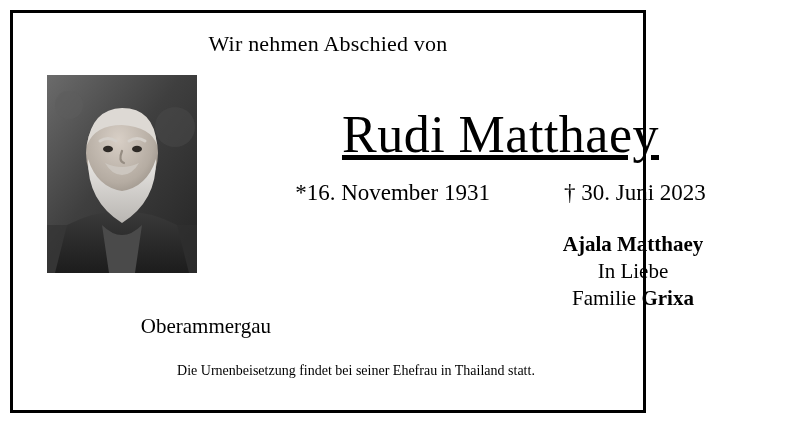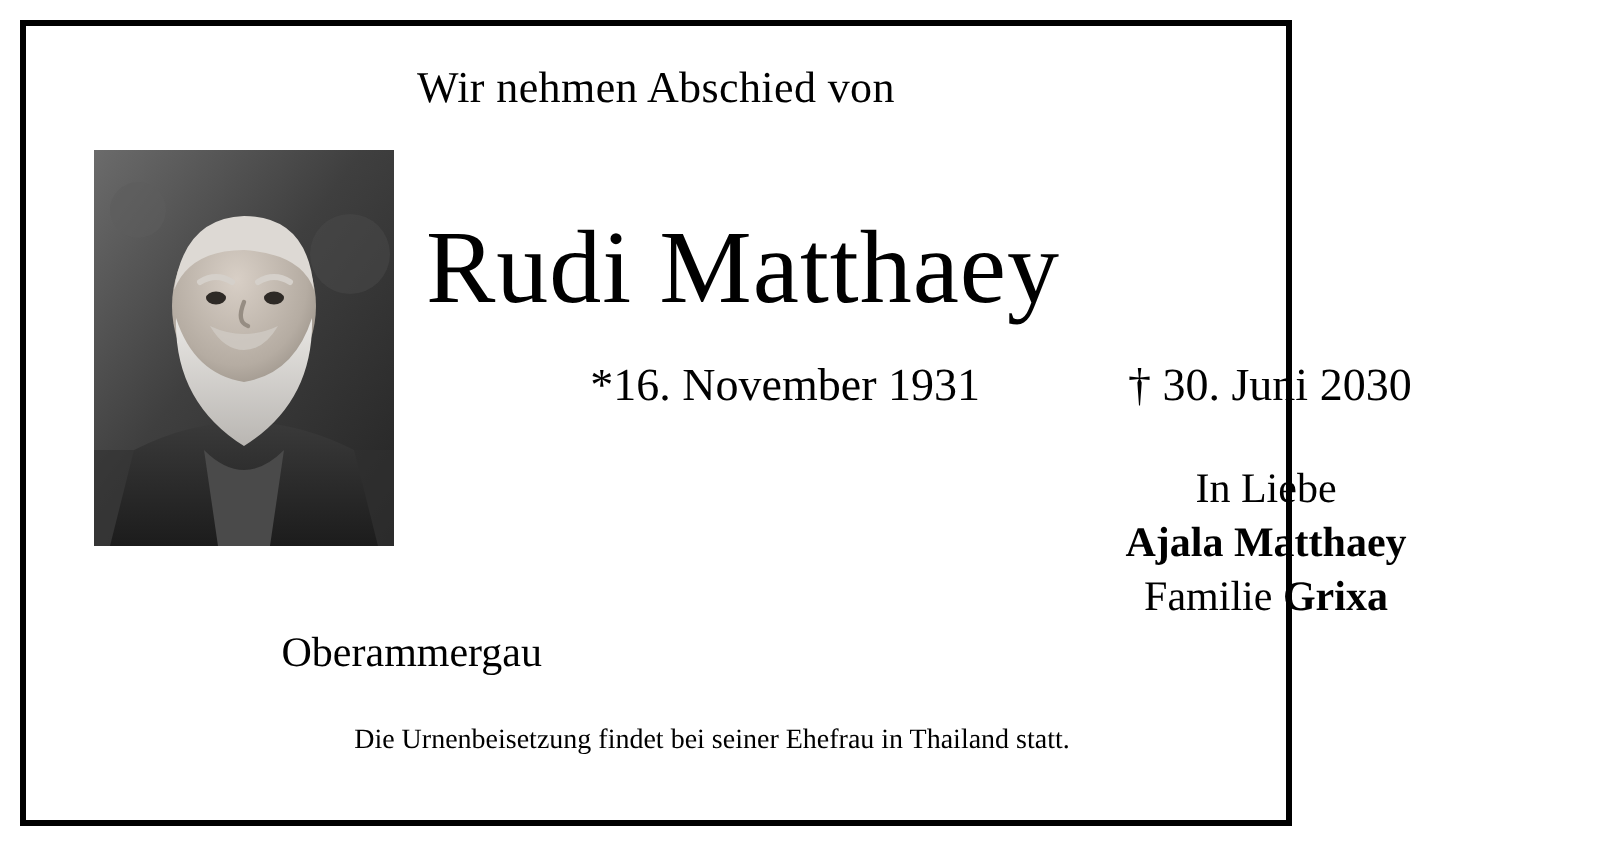--- a/index.html
+++ b/index.html
@@ -57,24 +57,25 @@
     display: block;
     width: 100%;
     height: 100%;
   }
 
   .name {
     position: absolute;
     top: 92px;
     left: 200px;
     width: 575px;
-    text-align: left;
+    text-align: center;
     font-size: 52px;
     line-height: 60px;
     letter-spacing: 0.5px;
+    text-decoration: underline;
   }
 
   .dates {
     position: absolute;
     top: 165px;
     left: 200px;
     width: 575px;
     display: flex;
     justify-content: center;
     gap: 74px;
@@ -160,26 +161,26 @@
         <path d="M53 66 Q61 61 69 66" stroke="#d5d0ca" stroke-width="3" fill="none" stroke-linecap="round"></path>
         <path d="M82 66 Q90 61 98 66" stroke="#d5d0ca" stroke-width="3" fill="none" stroke-linecap="round"></path>
         <path d="M75 76 Q71 86 77 88" stroke="#968d83" stroke-width="2.2" fill="none" stroke-linecap="round"></path>
       </svg>
     </div>
 
     <div class="name">Rudi Matthaey</div>
 
     <div class="dates">
       <span>*16. November 1931</span>
-      <span>† 30. Juni 2030</span>
+      <span>† 30. Juni 2023</span>
     </div>
 
     <div class="tribute">
+      <div><b>Ajala Matthaey</b></div>
       <div>In Liebe</div>
-      <div><b>Ajala Matthaey</b></div>
       <div><span>Familie </span><b>Grixa</b></div>
     </div>
 
     <div class="place">Oberammergau</div>
 
     <div class="footnote">Die Urnenbeisetzung findet bei seiner Ehefrau in Thailand statt.</div>
 
   </div>
 </div>
 

